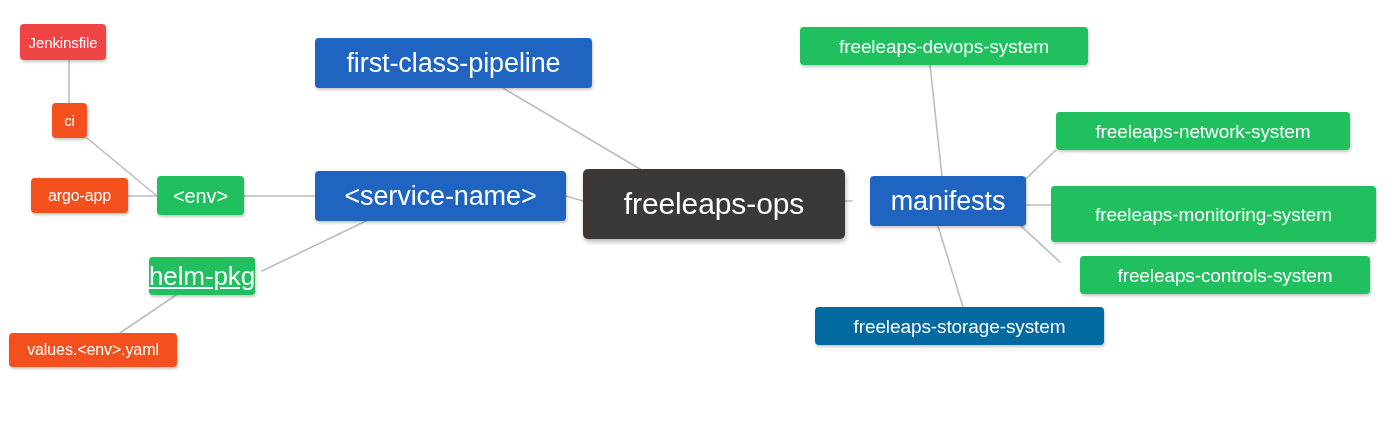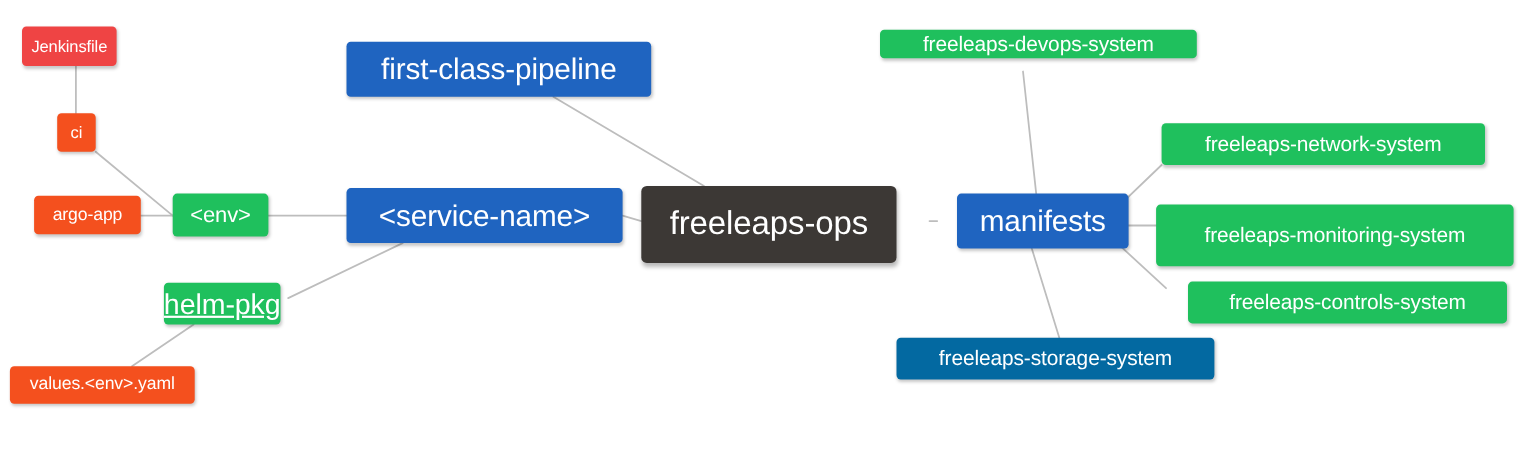--- a/index.html
+++ b/index.html
@@ -69,21 +69,21 @@
     </svg>
   <div id="nodes">
       <div class="node" style="left: 20px; top: 24px; width: 86px; height: 36px; background: #ef4444; font-size: 15px;">Jenkinsfile</div>
       <div class="node" style="left: 52px; top: 103px; width: 35px; height: 35px; background: rgb(244, 80, 30); font-size: 15px;">ci</div>
       <div class="node" style="left: 31px; top: 178px; width: 97px; height: 35px; background: rgb(244, 80, 30); font-size: 16px;">argo-app</div>
       <div class="node" style="left: 157px; top: 176px; width: 87px; height: 39px; background: rgb(31, 192, 93); font-size: 20px;">&lt;env&gt;</div>
       <div class="node" style="left: 149px; top: 257px; width: 106px; height: 38px; background: rgb(31, 192, 93); font-size: 26px; text-decoration: underline;">helm-pkg</div>
       <div class="node" style="left: 9px; top: 333px; width: 168px; height: 34px; background: rgb(244, 80, 30); font-size: 16px;">values.&lt;env&gt;.yaml</div>
       <div class="node" style="left: 315px; top: 38px; width: 277px; height: 50px; background: rgb(31, 100, 192); font-size: 27px;">first-class-pipeline</div>
       <div class="node" style="left: 315px; top: 171px; width: 251px; height: 50px; background: rgb(31, 100, 192); font-size: 27px;">&lt;service-name&gt;</div>
-      <div class="node root" style="left: 583px; top: 169px; width: 232px; height: 70px; background: rgb(60, 56, 53); font-size: 30px;">freeleaps-ops</div>
+      <div class="node root" style="left: 583px; top: 169px; width: 262px; height: 70px; background: rgb(60, 56, 53); font-size: 30px;">freeleaps-ops</div>
       <div class="node" style="left: 870px; top: 176px; width: 156px; height: 50px; background: rgb(31, 100, 192); font-size: 27px;">manifests</div>
-      <div class="node" style="left: 800px; top: 27px; width: 288px; height: 26px; background: rgb(31, 192, 93); font-size: 19px;">freeleaps-devops-system</div>
+      <div class="node" style="left: 800px; top: 27px; width: 288px; height: 38px; background: rgb(31, 192, 93); font-size: 19px;">freeleaps-devops-system</div>
       <div class="node" style="left: 1056px; top: 112px; width: 294px; height: 38px; background: rgb(31, 192, 93); font-size: 19px;">freeleaps-network-system</div>
       <div class="node" style="left: 1051px; top: 186px; width: 325px; height: 56px; background: rgb(31, 192, 93); font-size: 19px;">freeleaps-monitoring-system</div>
       <div class="node" style="left: 1060px; top: 256px; width: 290px; height: 38px; background: rgb(31, 192, 93); font-size: 19px; margin-left: 20px;">freeleaps-controls-system</div>
       <div class="node" style="left: 815px; top: 307px; width: 289px; height: 38px; background: #0369a1; font-size: 19px;">freeleaps-storage-system</div>
     </div>
 </div>
 
 </body></html>

